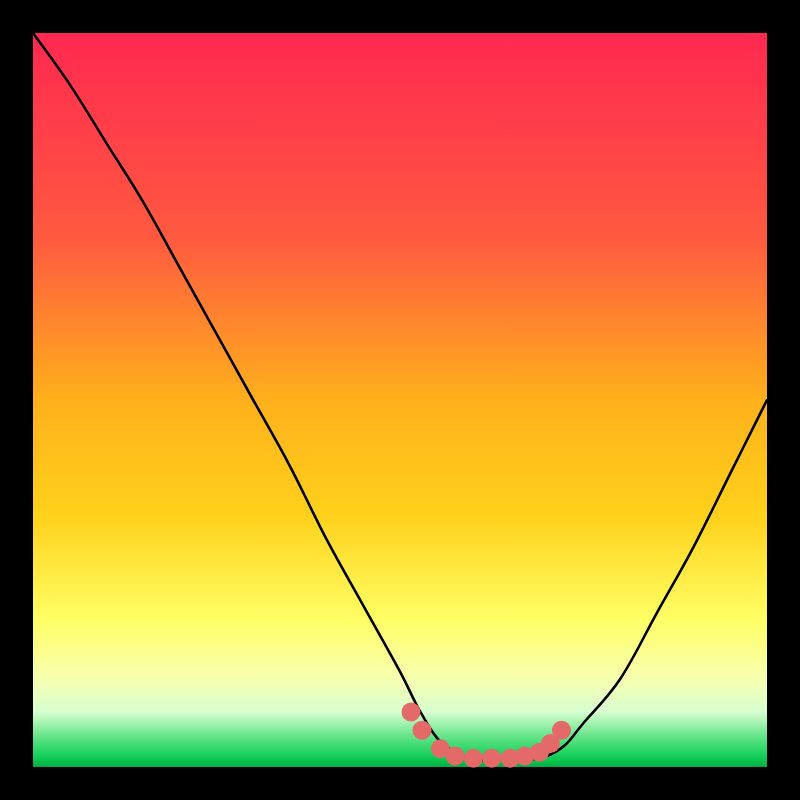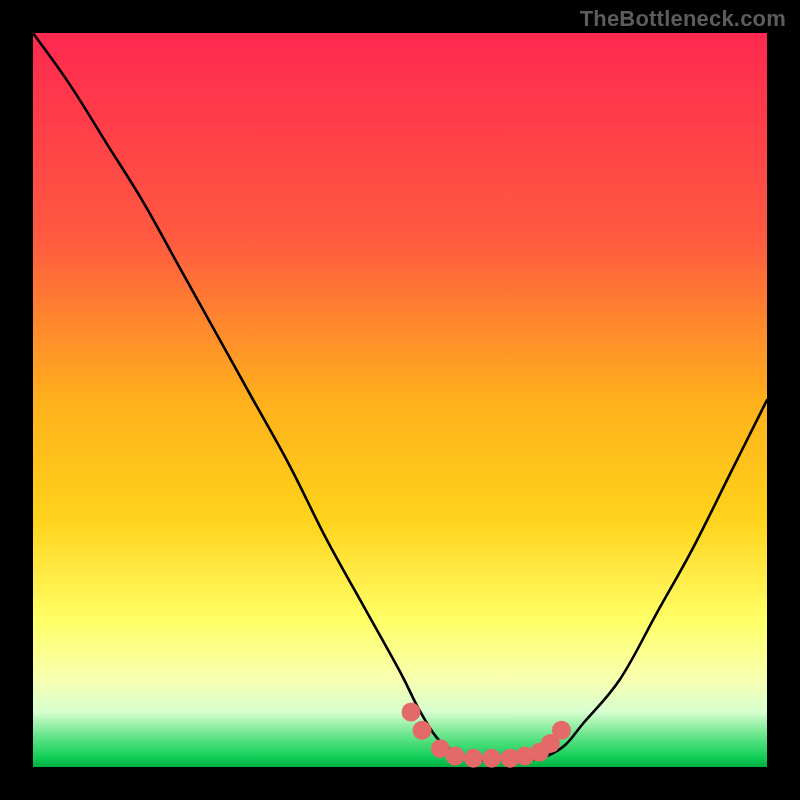--- a/index.html
+++ b/index.html
@@ -27,21 +27,20 @@
   svg {
     position: absolute;
     left: 0;
     top: 0;
   }
 </style>
 </head>
 <body>
 
 <div class="stage">
-  <div class="attribution">TheBottleneck.com</div>
   <svg id="plot" width="800" height="800" viewBox="0 0 800 800">
       <defs>
         <linearGradient id="bg" x1="0" y1="0" x2="0" y2="1">
           <stop offset="0" stop-color="#ff2850"></stop>
           <stop offset="0.28" stop-color="#ff5a40"></stop>
           <stop offset="0.5" stop-color="#ffb01c"></stop>
           <stop offset="0.66" stop-color="#ffd21c"></stop>
           <stop offset="0.8" stop-color="#ffff66"></stop>
           <stop offset="0.88" stop-color="#f7ffb0"></stop>
           <stop offset="0.925" stop-color="#d7ffcf"></stop>

